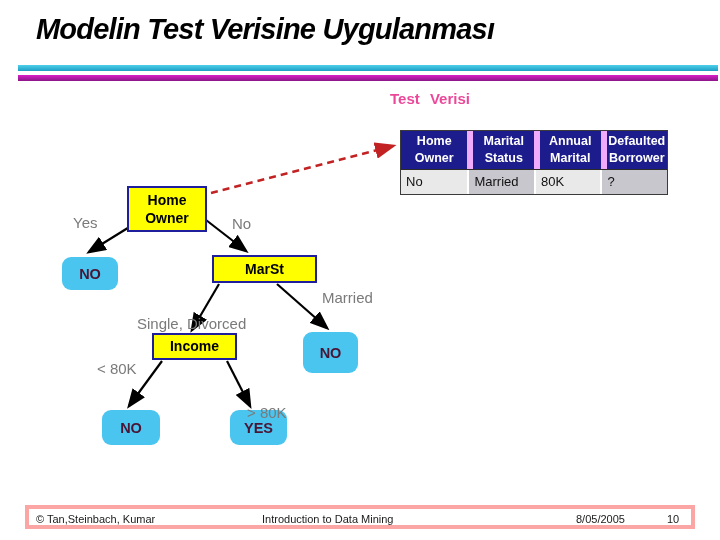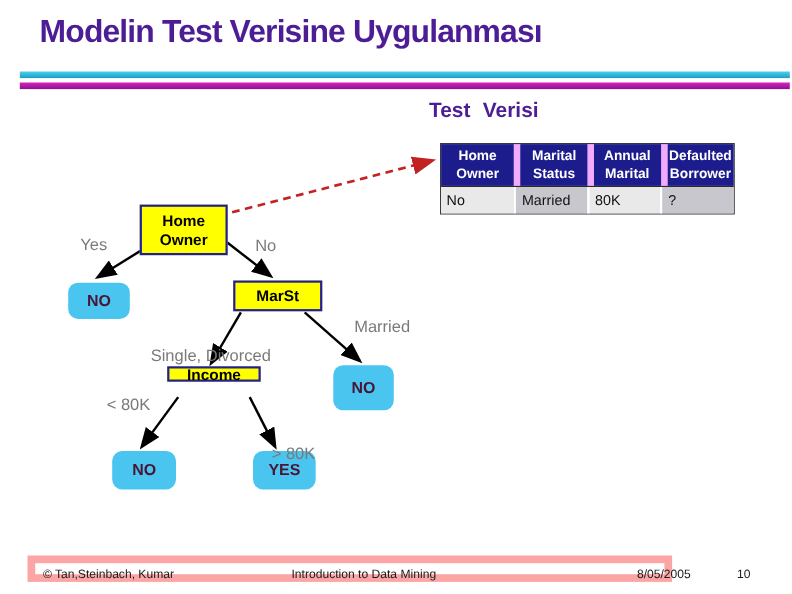--- a/index.html
+++ b/index.html
@@ -1,25 +1,25 @@
 <!DOCTYPE html>
 <html><head>
 <meta charset="utf-8">
 <style>
   html,body{margin:0;padding:0;background:#fff;}
   body{width:720px;height:540px;position:relative;overflow:hidden;
        font-family:"Liberation Sans",sans-serif;}
   .abs{position:absolute;}
 
-  .title{left:36px;top:13px;font-size:29px;font-weight:bold;color:#4c1d95;
-         letter-spacing:-0.8px;white-space:nowrap;}
+  .title{left:36px;top:13px;font-size:29px;font-weight:bold;color:#000000;
+         letter-spacing:-0.8px;white-space:nowrap;font-style:italic;}
   .bar{left:18px;width:700px;height:6px;}
   .bar-cyan{top:65px;background:linear-gradient(180deg,#4fd0ea,#1b9fc4);}
   .bar-magenta{top:75px;background:linear-gradient(180deg,#d81fc8,#8c1588);}
-  .subtitle{left:390px;top:90px;font-size:19px;font-weight:bold;color:#4c1d95;
+  .subtitle{left:390px;top:90px;font-size:15px;font-weight:bold;color:#ec4899;
             word-spacing:6px;white-space:nowrap;}
 
   
   .ttable{left:400px;top:130px;width:268px;border:1px solid #3a3a3a;
           box-sizing:border-box;}
   .thead{display:flex;background:#1c1c8c;}
   .th{width:67px;box-sizing:border-box;height:38px;color:#fff;font-size:12.5px;
       font-weight:bold;text-align:center;line-height:1.35;display:flex;
       align-items:center;justify-content:center;border-left:6px solid #f0abfc;}
   .th:first-child{border-left:none;}
@@ -32,38 +32,38 @@
 
   
   .node{background:#ffff00;border:2px solid #1f1f9e;box-sizing:border-box;
         display:flex;align-items:center;justify-content:center;text-align:center;
         font-weight:bold;font-size:14px;color:#000;line-height:1.3;}
   .leaf{background:#49c5f0;border-radius:9px;display:flex;align-items:center;
         justify-content:center;font-weight:bold;font-size:14.5px;color:#4a1535;}
   .elabel{color:#7a7a7a;font-size:15px;white-space:nowrap;}
 
   .n-root{left:127px;top:186px;width:80px;height:46px;}
-  .n-marst{left:212px;top:255px;width:81px;height:28px;}
-  .n-income{left:152px;top:333px;width:85px;height:14px;}
+  .n-marst{left:212px;top:255px;width:105px;height:28px;}
+  .n-income{left:152px;top:333px;width:85px;height:27px;}
   .l-homeyes{left:62px;top:257px;width:56px;height:33px;}
   .l-married{left:303px;top:332px;width:55px;height:41px;}
   .l-low{left:102px;top:410px;width:58px;height:35px;}
   .l-high{left:230px;top:410px;width:57px;height:35px;}
 
   .lab-yes{left:73px;top:214px;}
   .lab-no{left:232px;top:215px;}
   .lab-sd{left:137px;top:293px;margin-top:22px;}
   .lab-married{left:322px;top:289px;}
   .lab-lt{left:97px;top:360px;}
   .lab-gt{left:247px;top:368px;margin-top:36px;}
 
   svg.edges{left:0;top:0;pointer-events:none;}
 
   
-  .footer{left:25px;top:505px;width:586px;height:24px;border:7px solid #fca5a5;
+  .footer{left:25px;top:505px;width:670px;height:24px;border:4px solid #fca5a5;
           box-sizing:border-box;background:#fff;font-size:11px;color:#1a1a1a;}
   .footer span{position:absolute;top:4px;white-space:nowrap;}
   .f-copy{left:7px;}
   .f-center{left:233px;}
   .f-date{left:547px;}
   .f-page{left:638px;}
 </style>
 </head>
 <body>
 

